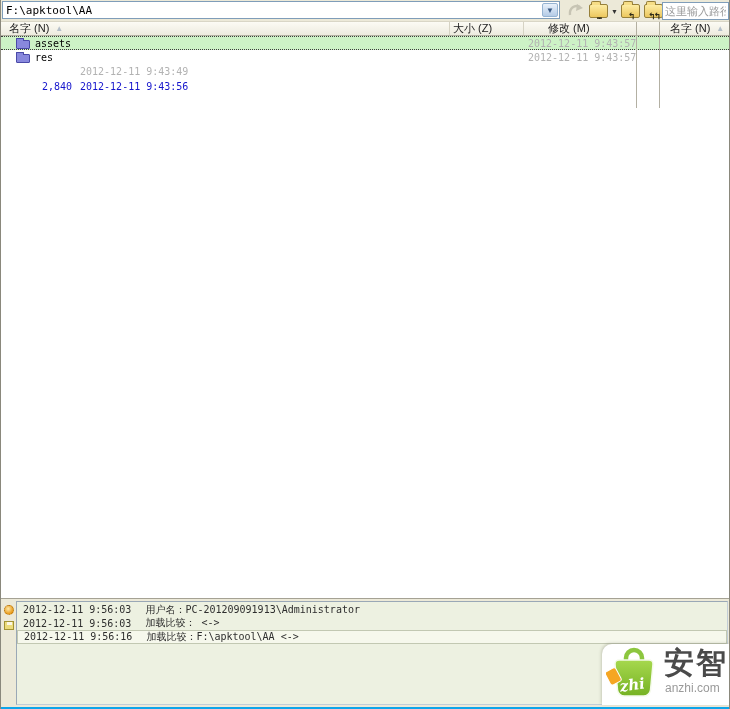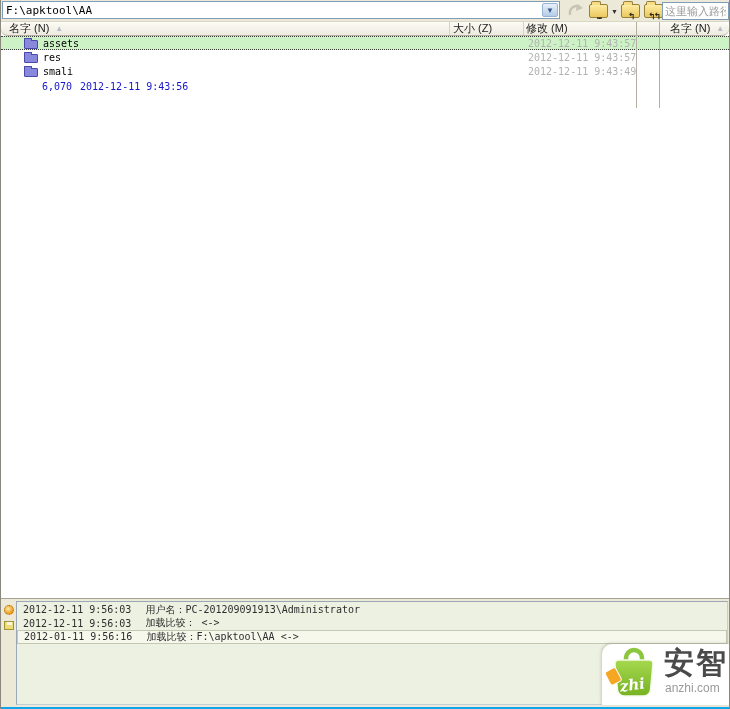--- a/index.html
+++ b/index.html
@@ -18,33 +18,33 @@
   .fold { position:absolute; top:4px; width:19px; height:14px; background:linear-gradient(#fdeca2,#ecc75e); border:1px solid #97803a; border-radius:2px; text-align:center; }
   .fold::before { content:""; position:absolute; top:-4px; left:1px; width:8px; height:3px; background:#f6dd86; border:1px solid #97803a; border-bottom:none; border-radius:2px 2px 0 0; }
   .fold-glyph { font:bold 9px "DejaVu Sans",sans-serif; color:#2e2a18; line-height:12px; letter-spacing:-2px; }
   .fold-browse { left:588px; }
   .dd-arrow { position:absolute; left:610px; top:8px; font-size:7px; color:#333; }
   .fold-up { left:620px; }
   .fold-up2 { left:643px; }
   .path-input { position:absolute; left:661px; top:2px; width:67px; height:16px; border:1px solid #7f9db9; font:11px "Liberation Sans",sans-serif; padding:8px 2px; color:#444; }
   .path-input::placeholder { color:#9a9a9a; }
   
-  .header { position:absolute; top:22px; left:0; right:0; height:14px; background:linear-gradient(#fcfbf4,#edebdf); border-bottom:1px solid #b3b0a1; font-size:11px; color:#222;border-radius:7px; }
+  .header { position:absolute; top:22px; left:0; right:0; height:14px; background:linear-gradient(#fcfbf4,#edebdf); border-bottom:1px solid #b3b0a1; font-size:11px; color:#222; }
   .hcell { position:absolute; top:0; height:13px; line-height:13px; white-space:nowrap; overflow:hidden; }
   .h-name { left:0; width:448px; padding-left:8px; }
   .h-size { left:448px; width:74px; padding-left:3px; border-left:1px solid #d6d3c4; }
-  .h-mod { left:522px; width:113px; padding-left:2px; border-left:1px solid #d6d3c4; }
+  .h-mod { left:522px; width:113px; padding-left:24px; border-left:1px solid #d6d3c4; }
   .h-gap { left:635px; width:23px; border-left:1px solid #b3b0a1; }
   .h-name-r { left:658px; right:0; padding-left:10px; border-left:1px solid #b3b0a1; }
   .sort-tri { font-size:8px; color:#b4bfc9; margin-left:6px; vertical-align:1px; }
   
   .rows { position:absolute; top:36px; left:0; right:0; }
   .frow { display:flex; align-items:center; height:14.4px; font:10px "DejaVu Sans Mono",monospace; color:#000; }
   .frow.selected { background:#cdf2c6; border-top:1px dotted #3c3c3c; border-bottom:1px dotted #3c3c3c; }
-  .c-name { width:448px; padding-left:22px; display:flex; align-items:flex-end; overflow:hidden; }
+  .c-name { width:448px; padding-left:14px; display:flex; align-items:flex-end; overflow:hidden; }
   .c-size { width:74px; text-align:right; padding-right:3px; }
   .c-date { width:113px; padding-left:5px; white-space:pre; }
   .blue { color:#1515cc; }
   .graydate { color:#b2b2b2; }
   .folder-ico { position:relative; width:14px; height:9px; background:#8888dd; border:1px solid #4a4aa8; border-radius:1px; margin:2px 5px 0 1px; flex:none; }
   .folder-ico::before { content:""; position:absolute; top:-3px; left:-1px; width:6px; height:2px; background:#8888dd; border:1px solid #4a4aa8; border-bottom:none; border-radius:1px 1px 0 0; }
   .file-ico { width:5px; height:6px; background:#2a2ad0; margin:0 5px 0 6px; flex:none; }
   .vline { position:absolute; top:36px; height:72px; width:1px; background:#b3b0a3; }
   .vline1 { left:635px; } .vline2 { left:658px; }
   .splitter { position:absolute; top:36px; left:636px; width:22px; height:72px; cursor:col-resize; }
@@ -110,50 +110,46 @@
     </div>
     <div class="frow">
       <span class="c-name">
           <span class="folder-ico"></span>
           <span>res</span>
         </span>
       <span class="c-size"></span>
       <span class="c-date graydate">2012-12-11 9:43:57</span>
     </div>
     <div class="frow">
-      <span class="c-name">
-          <span class="folder-ico"></span>
-          <span>smali</span>
-        </span>
       <span class="c-size"></span>
       <span class="c-date graydate">2012-12-11 9:43:49</span>
     </div>
     <div class="frow">
-      <span class="c-size blue">6,070</span>
+      <span class="c-size blue">2,840</span>
       <span class="c-date blue">2012-12-11 9:43:56</span>
     </div>
   </div>
   <div class="vline vline1"></div>
   <div class="vline vline2"></div>
   <div class="splitter"></div>
 
   <div class="log-panel">
     <span class="gear-ico"></span>
     <span class="save-ico"></span>
     <div class="log-box">
       <div class="log-row">
         <span class="log-time">2012-12-11 9:56:03</span>
         <span class="log-msg">用户名：PC-201209091913\Administrator</span>
       </div>
       <div class="log-row">
         <span class="log-time">2012-12-11 9:56:03</span>
         <span class="log-msg">加载比较： &lt;-&gt;</span>
       </div>
       <div class="log-row selected">
-        <span class="log-time">2012-01-11 9:56:16</span>
+        <span class="log-time">2012-12-11 9:56:16</span>
         <span class="log-msg">加载比较：F:\apktool\AA &lt;-&gt;</span>
       </div>
     </div>
 
     <div class="logo-box">
       <span class="bag">
         <svg width="56" height="55" viewBox="0 0 56 55">
           <defs>
             <linearGradient id="bagg" x1="0" y1="0" x2="0" y2="1">
               <stop offset="0" stop-color="#a6d84e"></stop>

